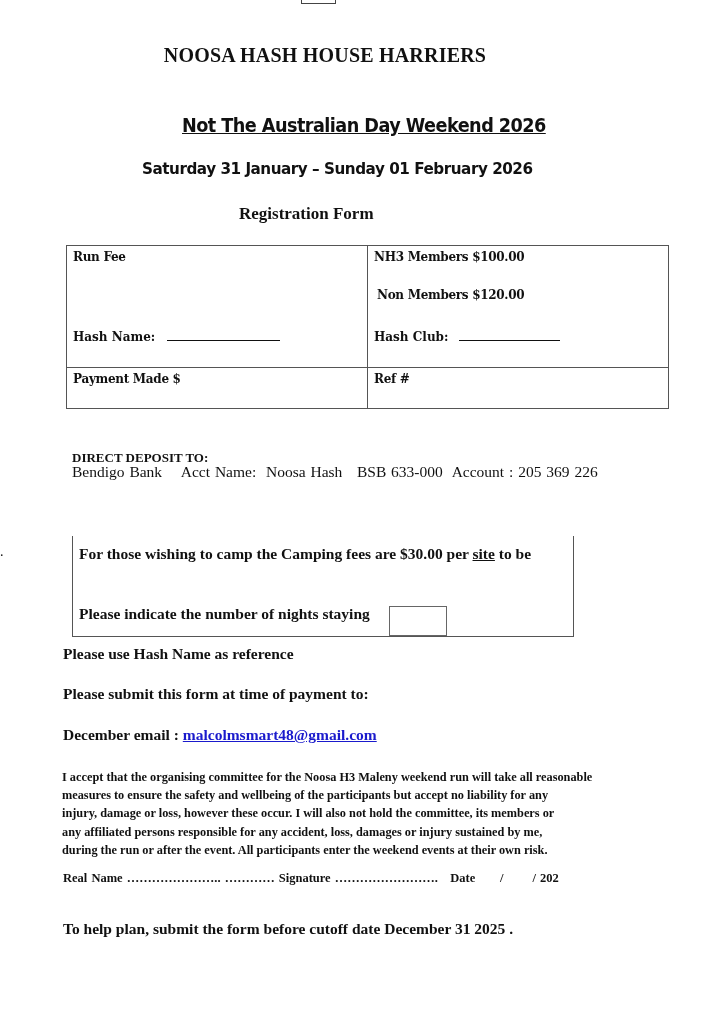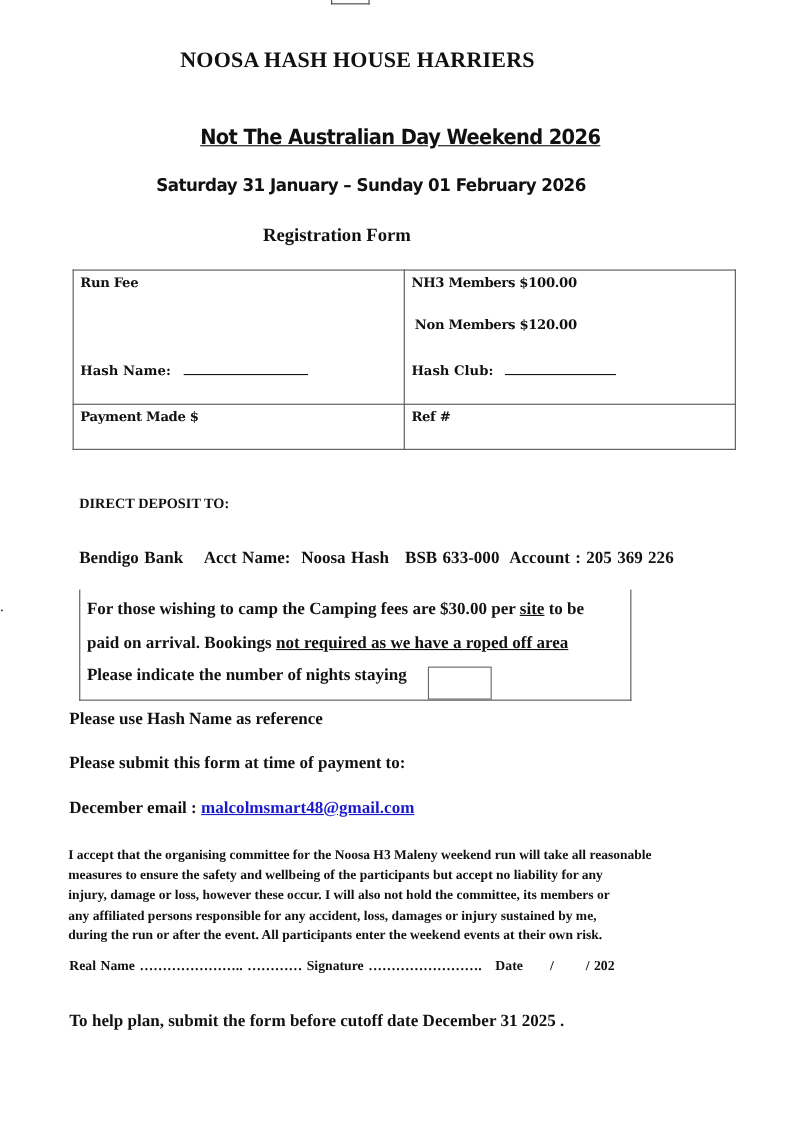--- a/index.html
+++ b/index.html
@@ -11,21 +11,21 @@
   .dates { left:142px; top:159px; font-size:16px; font-weight:bold; font-family:"DejaVu Sans", sans-serif; letter-spacing:-0.5px; transform:scaleX(0.95); transform-origin:left; }
   .regform { left:239px; top:204px; font-size:17px; font-weight:bold; }
   table.reg { position:absolute; left:66px; top:245px; width:603px; border-collapse:collapse;border-radius:29px; }
   table.reg td { border:1px solid #555; vertical-align:top; padding:4px 6px; font-family:"DejaVu Serif", serif; font-size:12px; font-weight:bold; width:50%; }
   .cell-text { display:block; letter-spacing:-0.3px; }
   .row1 td { height:113px; position:relative; }
   .row2 td, .row3 td { height:32px; }
   .bl { position:absolute; left:6px; }
   .uline { display:inline-block; border-bottom:1px solid #111; vertical-align:baseline; }
   .dd-head { left:72px; top:451px; font-size:13px; font-weight:bold; line-height:13px; }
-  .dd-bank { left:72px; top:463px; font-size:15.5px; font-weight:bold; line-height:17px; word-spacing:1px;margin-top:36px; }
+  .dd-bank { left:72px; top:463px; font-size:15.5px; font-weight:normal; line-height:17px; word-spacing:1px; }
   .dot-left { left:0px; top:544px; font-size:14px; }
   .camp { position:absolute; left:72px; top:536px; width:500px; height:100px; border:1px solid #555; border-top:none; }
   .camp .line { position:absolute; left:6px; font-size:15.5px; font-weight:bold; white-space:nowrap; }
   .u { text-decoration:underline;margin-top:30px; }
   .nights-box { position:absolute; left:316px; top:70px; width:56px; height:28px; border:1px solid #666; }
   .txt15 { font-size:15.5px; font-weight:bold; left:63px; }
   .email-link { color:#1a1acc; text-decoration:underline; }
   .disclaimer { left:62px; top:768px; font-size:12.3px; font-weight:bold; line-height:18.2px; white-space:normal; width:600px; }
   .disclaimer div { white-space:nowrap; }
   .sig { left:63px; top:871px; font-size:12.5px; font-weight:bold; word-spacing:1px; }
@@ -73,21 +73,20 @@
 </tbody>
   </table>
 
 <div class="abs dd-head">DIRECT DEPOSIT TO:</div>
 <div class="abs dd-bank" style="white-space:pre;">Bendigo Bank    Acct Name:  Noosa Hash   BSB 633-000  Account : 205 369 226</div>
 
 <div class="abs dot-left">.</div>
 
 <div class="camp">
   <div class="line" style="top:9px;"><span style="white-space:pre;">For those wishing to camp the Camping fees are $30.00 per </span><span class="u">site</span><span style="white-space:pre;"> to be</span></div>
-  <div class="line" style="top:40px;"><span style="white-space:pre;">paid on arrival. Bookings </span><span class="u">not required as we have a roped off area</span></div>
   <div class="line" style="top:69px;">Please indicate the number of nights staying</div>
   <div class="nights-box"></div>
 </div>
 
 <div class="abs txt15" style="top:645px;">Please use Hash Name as reference</div>
 <div class="abs txt15" style="top:685px;">Please submit this form at time of payment to:</div>
 <div class="abs txt15" style="top:726px;">
   <span style="white-space:pre;">December email : </span><a class="email-link">malcolmsmart48@gmail.com</a>
 </div>
 

